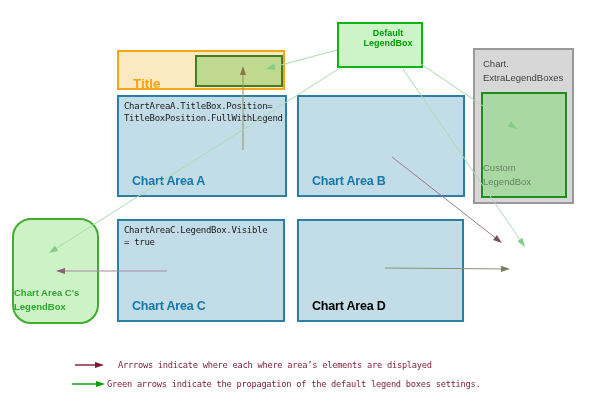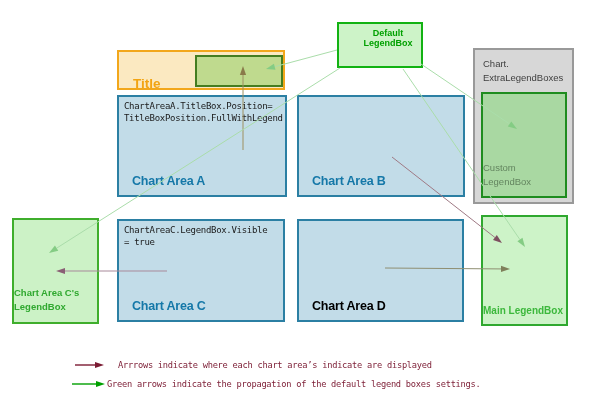--- a/index.html
+++ b/index.html
@@ -84,38 +84,35 @@
   <div class="box" style="left: 117px; top: 95px; width: 170px; height: 102px; background-color: rgb(194, 220, 232); border-color: rgb(43, 127, 163);">
     <span class="code" style="left:5px; top:3px;">ChartAreaA.TitleBox.Position=
 TitleBoxPosition.FullWithLegend</span>
     <span class="area-label" style="color: rgb(21, 120, 168);">Chart Area A</span>
   </div>
 
   <div class="box" style="left: 297px; top: 95px; width: 168px; height: 102px; background-color: rgb(194, 220, 232); border-color: rgb(43, 127, 163);">
     <span class="area-label" style="color: rgb(21, 120, 168);">Chart Area B</span>
   </div>
 
-  <div class="box" style="left: 12px; top: 218px; width: 87px; height: 106px; background-color: rgb(204, 242, 198); border-color: rgb(63, 174, 44);">
+  <div class="box" style="left: 12px; top: 218px; width: 87px; height: 106px; background-color: rgb(204, 242, 198); border-color: rgb(63, 174, 44); border-radius: 19px;">
     <span class="green-label" style="bottom: 9px; color: rgb(47, 168, 47);">Chart Area C's
 LegendBox</span>
   </div>
 
   <div class="box" style="left: 117px; top: 219px; width: 168px; height: 103px; background-color: rgb(194, 220, 232); border-color: rgb(43, 127, 163);">
     <span class="code" style="left:5px; top:3px;">ChartAreaC.LegendBox.Visible
 = true</span>
     <span class="area-label" style="color: rgb(21, 120, 168);">Chart Area C</span>
   </div>
 
   <div class="box" style="left: 297px; top: 219px; width: 167px; height: 103px; background-color: rgb(194, 220, 232); border-color: rgb(43, 127, 163);">
     <span class="area-label" style="color: #000000;">Chart Area D</span>
   </div>
 
-  <div class="box" style="left: 481px; top: 215px; width: 87px; height: 111px; background-color: rgb(205, 243, 200); border-color: rgb(47, 168, 47);">
-    <span class="green-label" style="bottom: 6px; font-size: 10px; color: rgb(60, 184, 60);">Main LegendBox</span>
-  </div>
 
   <svg id="arrow-layer" viewBox="0 0 600 401">
       <line x1="243" y1="150" x2="243" y2="75" stroke="#9E9060" stroke-width="1"></line>
       <polygon points="243,66 246.1,75 239.9,75" fill="#8A7A4A"></polygon>
       <line x1="392" y1="157" x2="494.9097355030981" y2="237.45670230242214" stroke="#9F7A85" stroke-width="1"></line>
       <polygon points="502,243 493.0003774072657,239.8989045180217 496.81909359893046,235.01450008682258" fill="#7E4F60"></polygon>
       <line x1="167" y1="271" x2="65" y2="271" stroke="#A8899A" stroke-width="1"></line>
       <polygon points="56,271 65,267.9 65,274.1" fill="#8A5F75"></polygon>
       <line x1="385" y1="268" x2="501.0002879861767" y2="268.9280023038894" stroke="#8F8F72" stroke-width="1"></line>
       <polygon points="510,269 500.9754887797386,272.0279031086507 501.0250871926148,265.8281014991281" fill="#7F7F5A"></polygon>
@@ -126,16 +123,16 @@
       <line x1="403" y1="69" x2="519.9118659215171" y2="239.57632896745946" stroke="#AADDAA" stroke-width="1"></line>
       <polygon points="525,247 517.3548236769753,241.32890848338133 522.4689081660589,237.8237494515376" fill="#84CC84"></polygon>
       <line x1="421" y1="64" x2="509.5475692021152" y2="123.95408331393216" stroke="#AADDAA" stroke-width="1"></line>
       <polygon points="517,129 507.8095312324696,126.52103169987026 511.2856071717608,121.38713492799405" fill="#84CC84"></polygon>
       <line x1="75" y1="365" x2="95" y2="365" stroke="#7B1B33" stroke-width="1.4"></line>
       <polygon points="104,365 95,368.1 95,361.9" fill="#7B1B33"></polygon>
       <line x1="72" y1="384" x2="96" y2="384" stroke="#00A000" stroke-width="1.4"></line>
       <polygon points="105,384 96,387.1 96,380.9" fill="#00A000"></polygon>
     </svg>
 
-  <span class="legend-text" style="left: 118px; top: 360px; color: rgb(123, 27, 51);">Arrrows indicate where each chart area’s indicate are displayed</span>
+  <span class="legend-text" style="left: 118px; top: 360px; color: rgb(123, 27, 51);">Arrrows indicate where each where area’s elements are displayed</span>
   <span class="legend-text" style="left: 96px; top: 379px; color: rgb(123, 27, 51); margin-left: 11px;">Green arrows indicate the propagation of the default legend boxes settings.</span>
 
 </div>
 
 </body></html>

